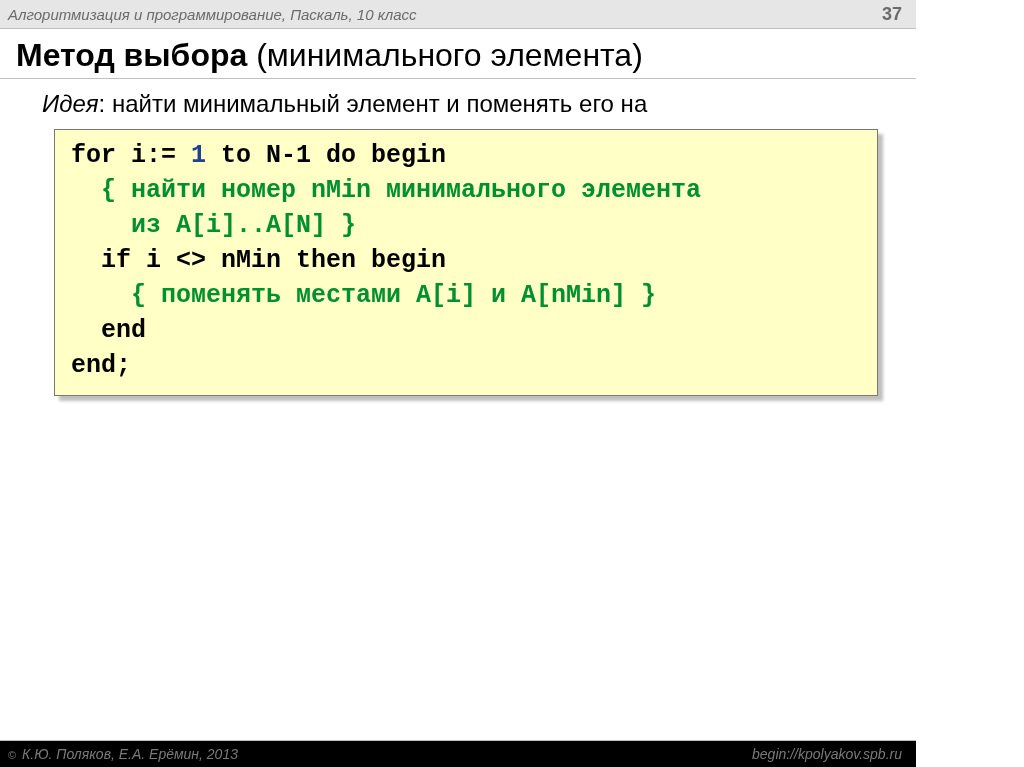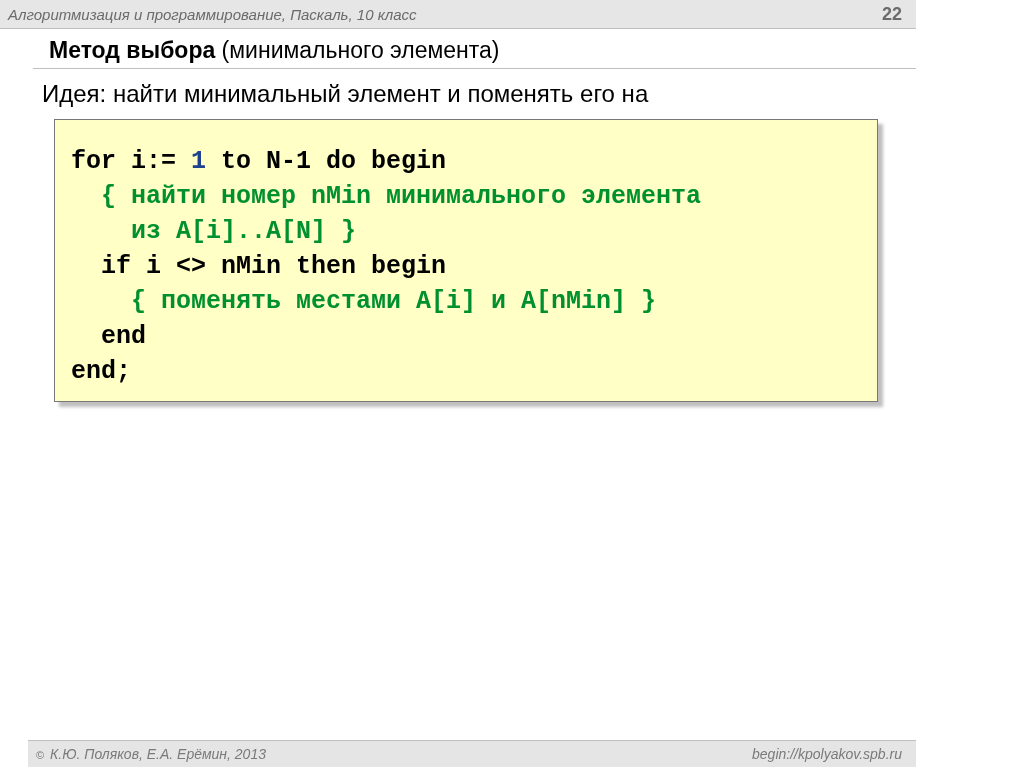--- a/index.html
+++ b/index.html
@@ -31,90 +31,89 @@
   .header-bar .left {
     font-style: italic;
   }
   .header-bar .right {
     font-weight: bold;
     font-size: 18px;
     color: #6b6b6b;
   }
   .title {
     padding: 8px 0 4px 16px;
-    font-size: 23px;
+    font-size: 32px;
     color: #000;
     border-bottom: 1px solid #bfbfbf;
-    margin-left: 33px;
   }
   .title .bold {
     font-weight: bold;
   }
   .idea {
     padding: 10px 40px 10px 42px;
     font-size: 24px;
     color: #000;
     line-height: 1.25;
   }
   .idea .label {
+    font-style: italic;
   }
   .idea .indent {
     display: block;
     padding-left: 44px;
   }
   .code-box {
     margin: 0 38px 0 54px;
     background: #ffffc6;
     border: 1px solid #777;
     box-shadow: 5px 5px 3px rgba(0,0,0,0.25);
-    padding: 24px 16px 12px 16px;
+    padding: 8px 16px 12px 16px;
     font-family: "Courier New", Courier, monospace;
     font-size: 25px;
     font-weight: bold;
     line-height: 1.4;
     white-space: pre;
     color: #000;
   }
   .code-box .comment {
     color: #009030;
   }
   .code-box .blue {
     color: #204090;
   }
   .footer-bar {
     position: absolute;
     left: 0;
     right: 0;
     bottom: 0;
     height: 26px;
-    background: #e5e5e5;
+    background: #000000;
     border-top: 1px solid #bfbfbf;
     display: flex;
     align-items: center;
     justify-content: space-between;
     padding: 0 14px 0 8px;
     font-size: 14px;
     font-style: italic;
     color: #7a7a7a;
-    margin-left: 28px;
   }
   .copy {
     font-size: 11px;
     font-style: normal;
     margin-right: 2px;
   }
 </style>
 </head>
 <body>
 
 <div class="slide">
 
   <div class="header-bar">
     <span class="left">Алгоритмизация и программирование, Паскаль, 10 класс</span>
-    <span class="right">22</span>
+    <span class="right">37</span>
   </div>
 
   <div class="title">
     <span class="bold">Метод выбора</span><span> (минимального элемента)</span>
   </div>
 
   <div class="idea">
     <span class="label">Идея</span><span>: найти минимальный элемент и поменять его на</span>
   </div>
 

